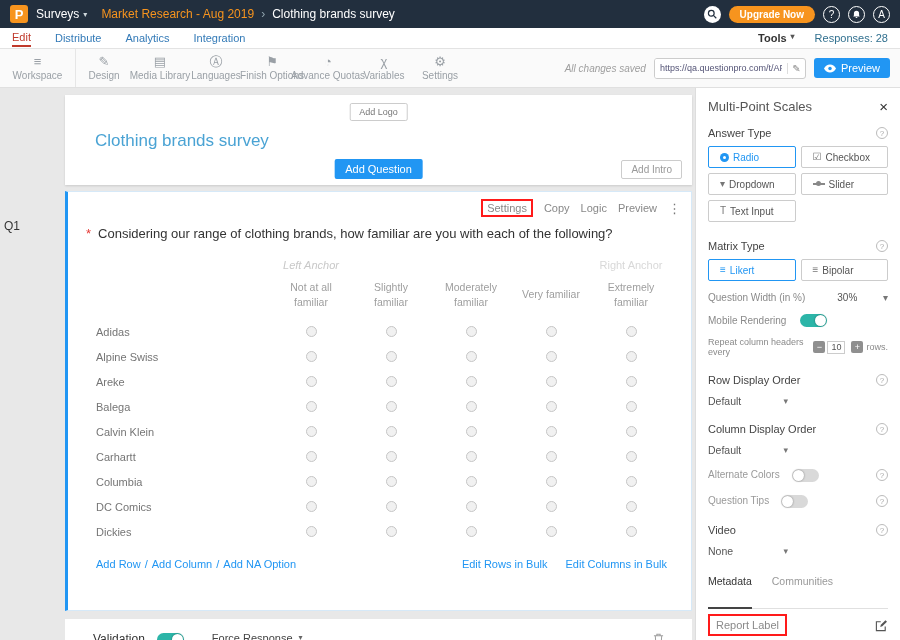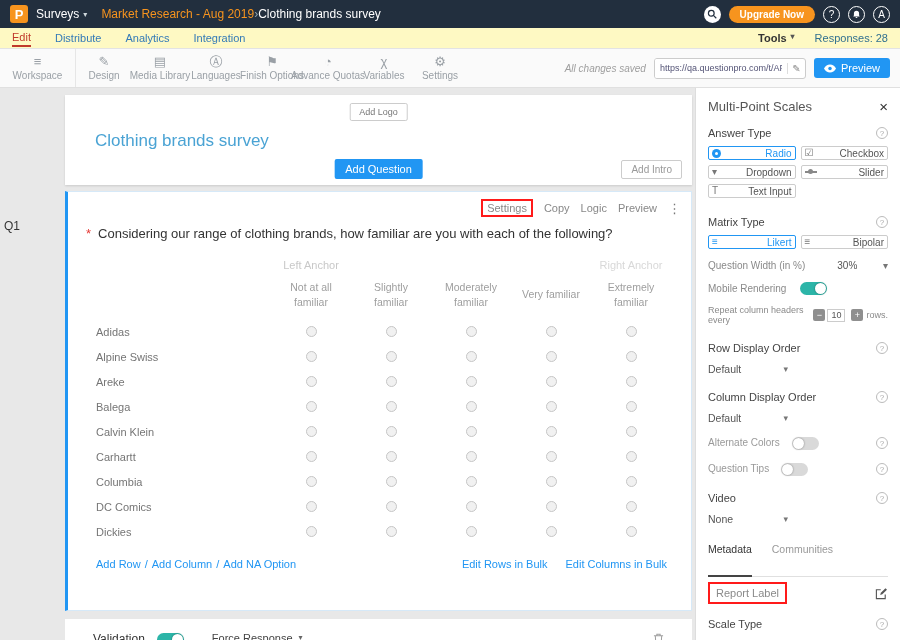--- a/index.html
+++ b/index.html
@@ -4,31 +4,31 @@
 <style>
   * { box-sizing: border-box; margin: 0; padding: 0; }
   html,body { width:900px; height:640px; overflow:hidden; }
   body { font-family:"Liberation Sans", sans-serif; background:#e8e8e8; }
 
   
   .topbar { height:28px; background:#222f3e; display:flex; align-items:center; padding:0 10px; gap:8px; color:#fff; }
   .logo { width:18px; height:18px; background:#f7941e; border-radius:3px; color:#fff; font-weight:bold; font-size:13px; display:flex; align-items:center; justify-content:center; }
   .surveys { font-size:12px; display:flex; align-items:center; gap:4px; cursor:pointer; }
   .tiny-caret { font-size:8px; color:#cfd8dc; }
-  .crumbs { display:flex; align-items:center; margin-left:6px; font-size:12px; }
+  .crumbs { display:flex; align-items:center; gap:7px; margin-left:6px; font-size:12px; }
   .crumb-parent { color:#f7941e; cursor:pointer; }
   .crumb-sep { color:#90a4ae; }
   .crumb-current { color:#fff; }
   .topbar-right { margin-left:auto; display:flex; align-items:center; gap:8px; }
   .circle-icon { width:17px; height:17px; border:1px solid #fff; border-radius:50%; display:flex; align-items:center; justify-content:center; font-size:10px; color:#fff; cursor:pointer; }
   .circle-solid { background:#fff; border:none; }
   .upgrade { background:#f7941e; color:#fff; font-size:10px; font-weight:bold; padding:3px 11px; border-radius:10px; cursor:pointer; }
 
   
-  .navbar { height:21px; background:#fef9c3; border-bottom:1px solid #e3e3e3; display:flex; align-items:center; padding:0 12px; gap:24px; font-size:11px; }
+  .navbar { height:21px; background:#ffffff; border-bottom:1px solid #e3e3e3; display:flex; align-items:center; padding:0 12px; gap:24px; font-size:11px; }
   .nav-tab { color:#337ab7; cursor:pointer; padding:2px 0; }
   .nav-tab.active { color:#c0392b; border-bottom:2px solid #c0392b; }
   .nav-right { margin-left:auto; display:flex; align-items:center; gap:20px; }
   .tools { color:#333; font-weight:bold; font-size:11px; display:flex; gap:4px; cursor:pointer; }
   .responses { color:#31708f; font-size:11px; }
 
   
   .toolbar { height:39px; background:#fafafa; border-bottom:1px solid #e0e0e0; display:flex; align-items:stretch; }
   .tb-item { width:56px; display:flex; flex-direction:column; align-items:center; justify-content:center; gap:1px; color:#9aa0a6; cursor:pointer; }
   .tb-item .ticon { font-size:13px; line-height:14px; }
@@ -56,21 +56,21 @@
   .q-actions { position:absolute; top:7px; right:10px; display:flex; align-items:center; gap:11px; color:#888; font-size:11px; }
   .q-action { cursor:pointer; }
   .annotation { border:2px solid #ff1a1a; padding:1px 4px; }
   .ellipsis { font-size:13px; color:#777; cursor:pointer; }
   .q-text-row { padding:34px 20px 0 18px; display:flex; gap:7px; font-size:13px; color:#333; }
   .req { color:#e53935; }
 
   .matrix { padding-left:28px; margin-top:14px; }
   .m-grid { display:grid; grid-template-columns:175px repeat(5,80px); align-items:center; }
   .anchors { height:20px; font-size:11px; }
-  .anchor-left { grid-column:2; text-align:center; color:#c8c8c8; }
+  .anchor-left { grid-column:2; text-align:center; color:#c8c8c8;font-style:italic; }
   .anchor-right { grid-column:6; text-align:center; color:#d8d8d8; }
   .m-headers { align-items:center; min-height:44px; }
   .m-headers .col-h { grid-row:1; text-align:center; font-size:10.5px; color:#9e9e9e; line-height:1.45; padding:4px 9px 8px; }
   .matrix-row { display:grid; grid-template-columns:175px repeat(5,80px); height:25px; align-items:center; }
   .row-label { font-size:11px; color:#757575; }
   .matrix-cell { text-align:center; }
   .radio { display:inline-block; width:11px; height:11px; border-radius:50%; border:1px solid #c6c6c6; background:#f1f1f1; cursor:pointer; }
 
   .q-footer { margin-top:14px; padding:0 24px 0 28px; display:flex; align-items:center; font-size:11px; color:#2196f3; }
   .blue-link { color:#2196f3; cursor:pointer; }
@@ -88,21 +88,21 @@
   .toggle.on { background:#2cb5a8; } .toggle.on .knob { right:1px; }
   .toggle.off { background:#d9d9d9; } .toggle.off .knob { left:1px; }
 
   
   .sidebar { width:205px; background:#fff; border-left:1px solid #ddd; padding:10px 12px; overflow:hidden; }
   .sb-header { display:flex; justify-content:space-between; align-items:center; color:#555; font-size:13px; margin-bottom:12px; }
   .sb-close { font-size:15px; color:#333; cursor:pointer; }
   .sb-label-row { display:flex; justify-content:space-between; align-items:center; color:#444; font-size:11px; margin:12px 0 7px; }
   .qmark { width:12px; height:12px; border:1px solid #bbb; border-radius:50%; color:#aaa; font-size:8px; display:flex; align-items:center; justify-content:center; flex:none; cursor:pointer; }
   .btn-grid { display:grid; grid-template-columns:1fr 1fr; gap:5px; }
-  .sb-btn { border:1px solid #ccc; border-radius:2px; height:14px; display:flex; align-items:center; gap:4px; padding:0 3px; font-size:10px; color:#555; background:#fff; cursor:pointer; white-space:nowrap;justify-content:space-between; }
+  .sb-btn { border:1px solid #ccc; border-radius:2px; height:22px; display:flex; align-items:center; gap:4px; padding:0 11px; font-size:10px; color:#555; background:#fff; cursor:pointer; white-space:nowrap; }
   .sb-btn.selected { border-color:#2196f3; color:#2196f3; }
   .sb-btn .g-ico { font-size:10px; color:#777; line-height:1; }
   .sb-btn.selected .g-ico { color:#2196f3; }
   .radio-ico { width:9px; height:9px; border-radius:50%; background:#2196f3; position:relative; flex:none; }
   .radio-ico::after { content:""; position:absolute; left:3px; top:3px; width:3px; height:3px; border-radius:50%; background:#fff; }
   .slider-ico { width:12px; height:2px; background:#888; position:relative; flex:none; }
   .slider-ico::after { content:""; position:absolute; left:3px; top:-2px; width:5px; height:5px; border-radius:50%; background:#888; }
 
   .small-row { display:flex; align-items:center; color:#8a8a8a; font-size:10px; margin-top:11px; }
   .qw-value { margin-left:32px; color:#555; }

